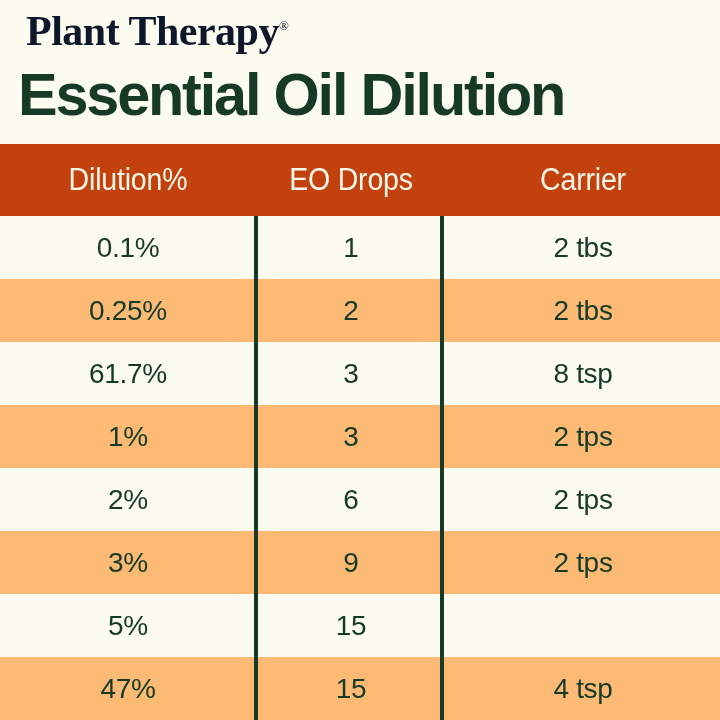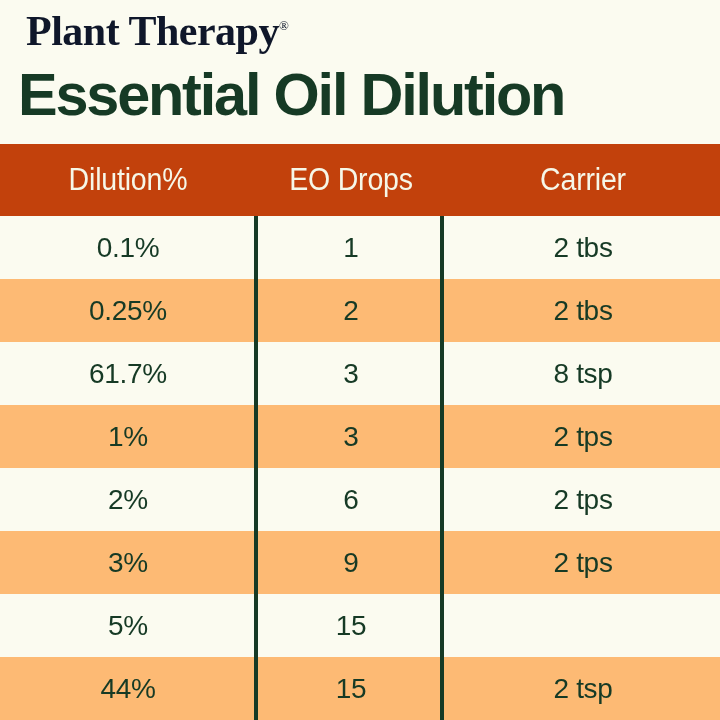--- a/index.html
+++ b/index.html
@@ -207,25 +207,25 @@
       </div>
 
       <div class="trow stripe-light">
         <div class="td col-1">5%</div>
         <div class="col-sep"></div>
         <div class="td col-2">15</div>
         <div class="col-sep"></div>
       </div>
 
       <div class="trow stripe-green">
-        <div class="td col-1">44%</div>
+        <div class="td col-1">47%</div>
         <div class="col-sep"></div>
         <div class="td col-2">15</div>
         <div class="col-sep"></div>
-        <div class="td col-3">2 tsp</div>
+        <div class="td col-3">4 tsp</div>
       </div>
 
       <div class="v-divider d1"></div>
       <div class="v-divider d2"></div>
 
     </div>
   </div>
 
 </div>
 

